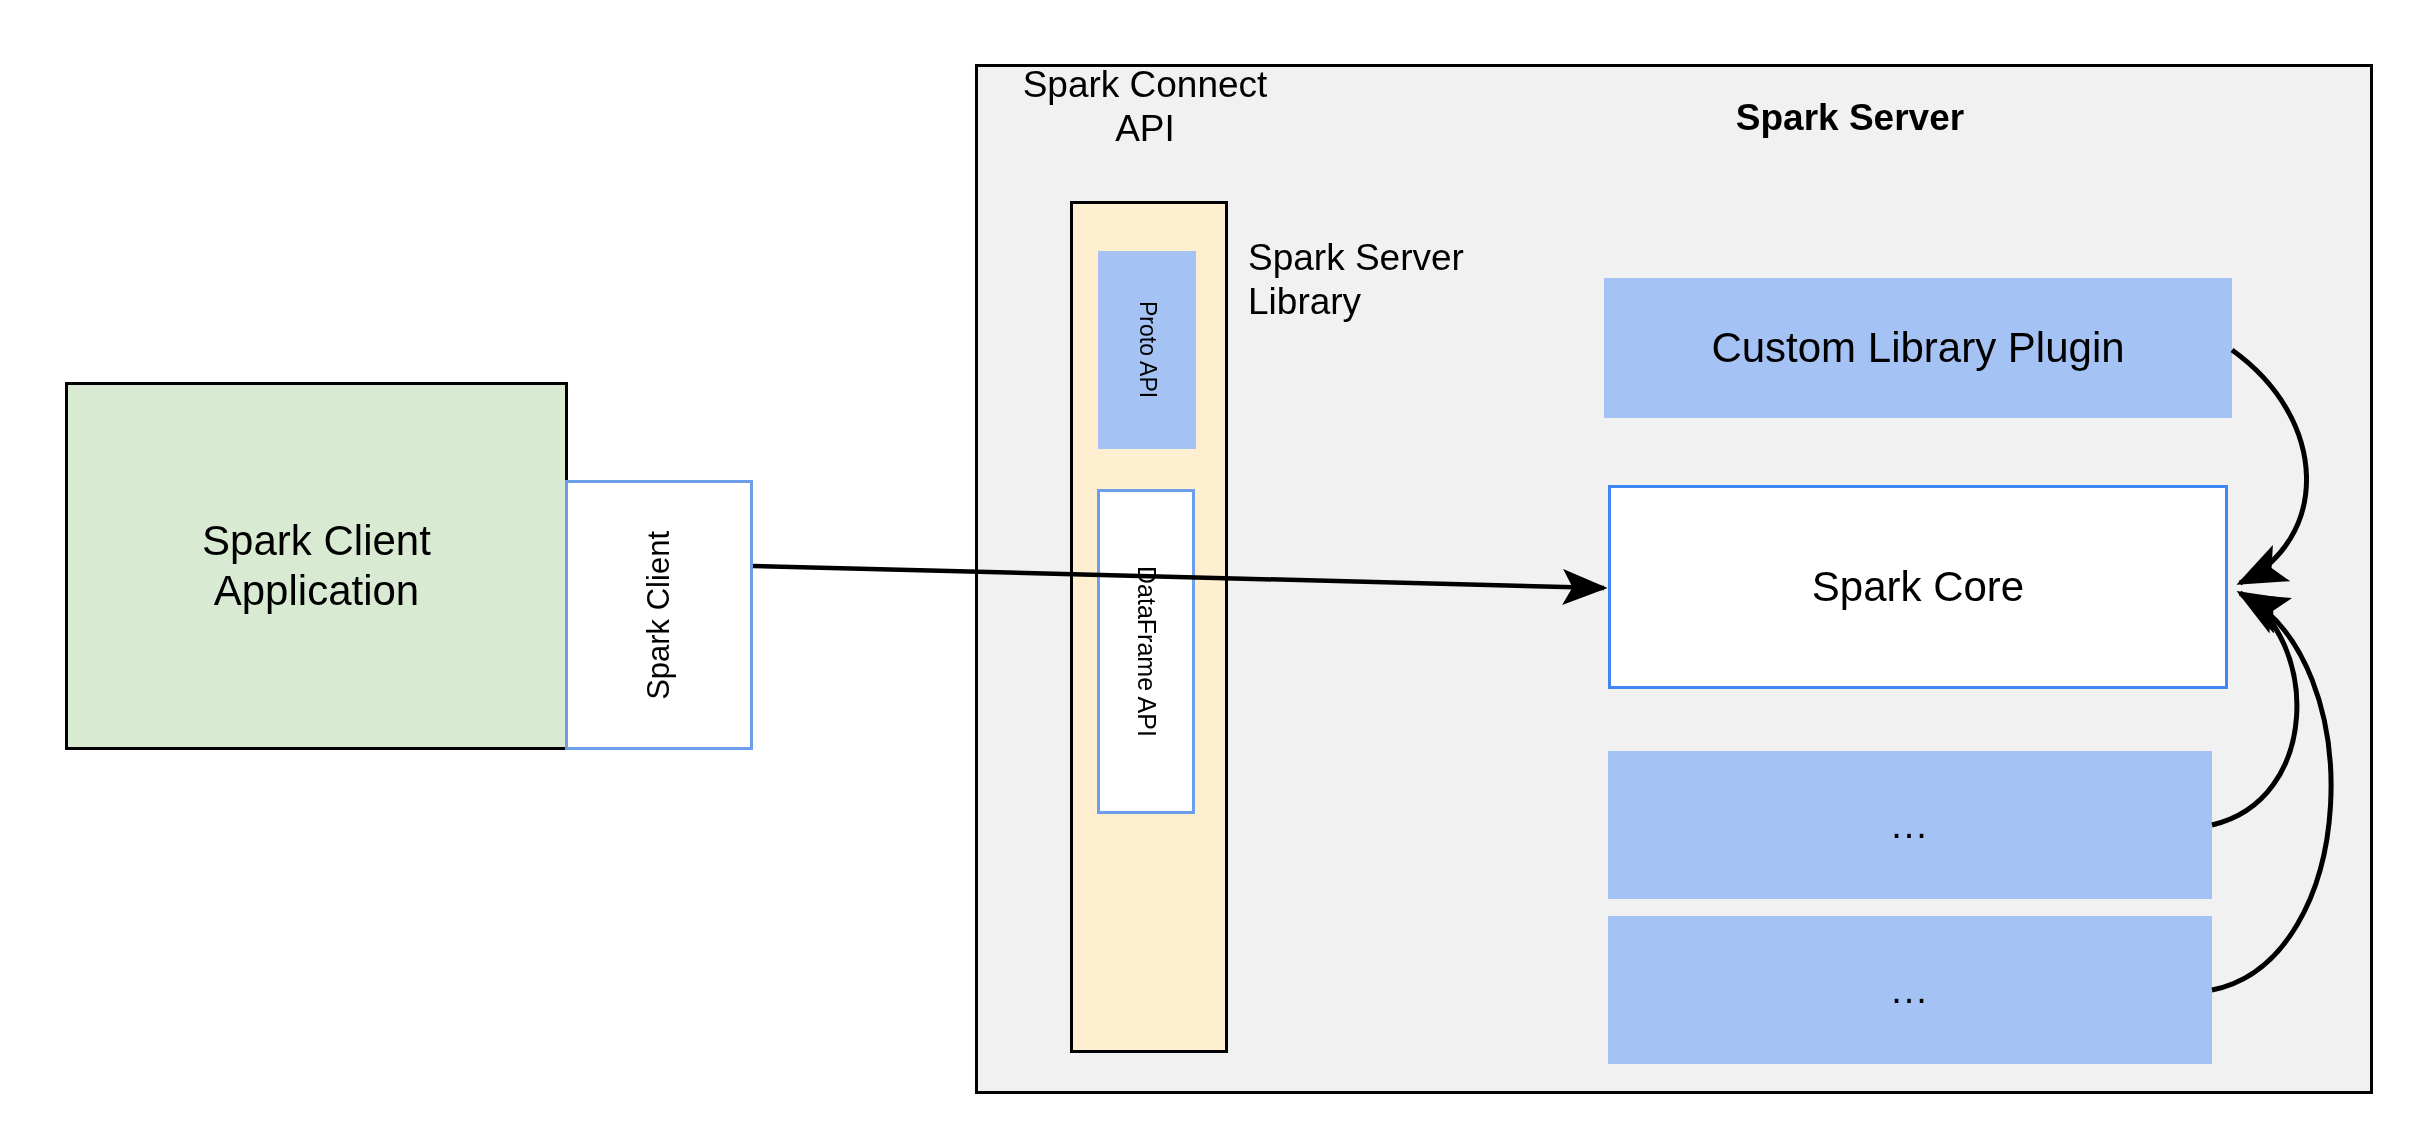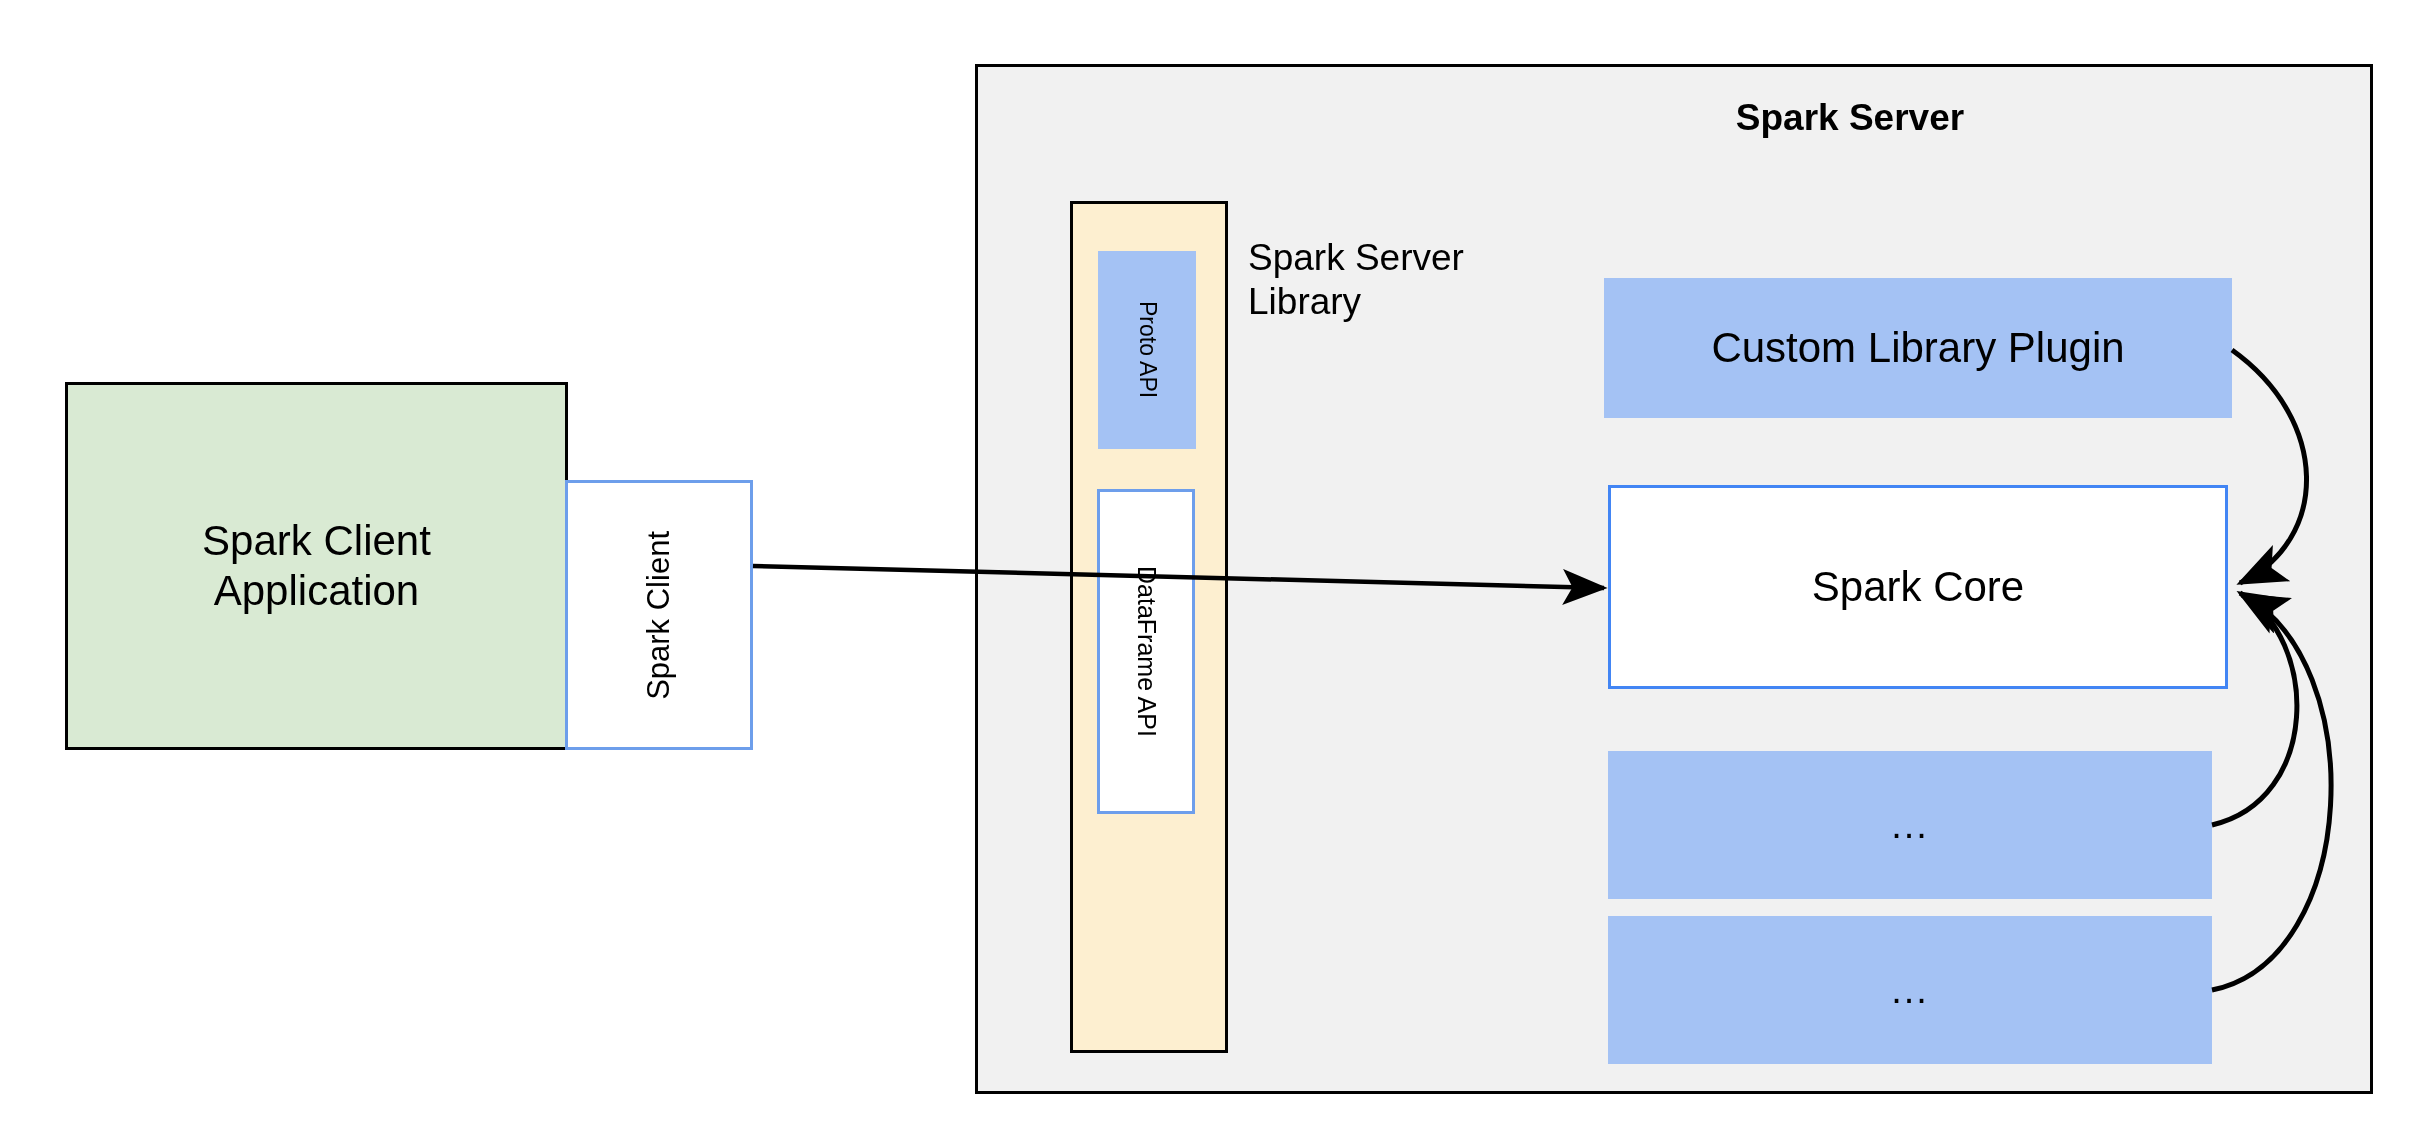--- a/index.html
+++ b/index.html
@@ -177,20 +177,21 @@
     <div class="label-center" id="client-app-label">Spark Client<br>Application</div>
   </div>
 
 
   <div class="box" id="spark-client-box">
     <div class="label-center" id="spark-client-label">
       <span>Spark Client</span>
     </div>
   </div>
 
+  <div class="box label-center" id="spark-connect-api-label">Spark Connect<br>API</div>
 
   <div class="box label-center" id="spark-server-title">Spark Server</div>
 
   <div class="box label-center" id="spark-server-library-label">Spark Server<br>Library</div>
 
   <div class="box" id="connect-api-container"></div>
 
   <div class="box" id="proto-api-box">
     <div class="label-center" id="proto-api-label">
       <span>Proto API</span>

